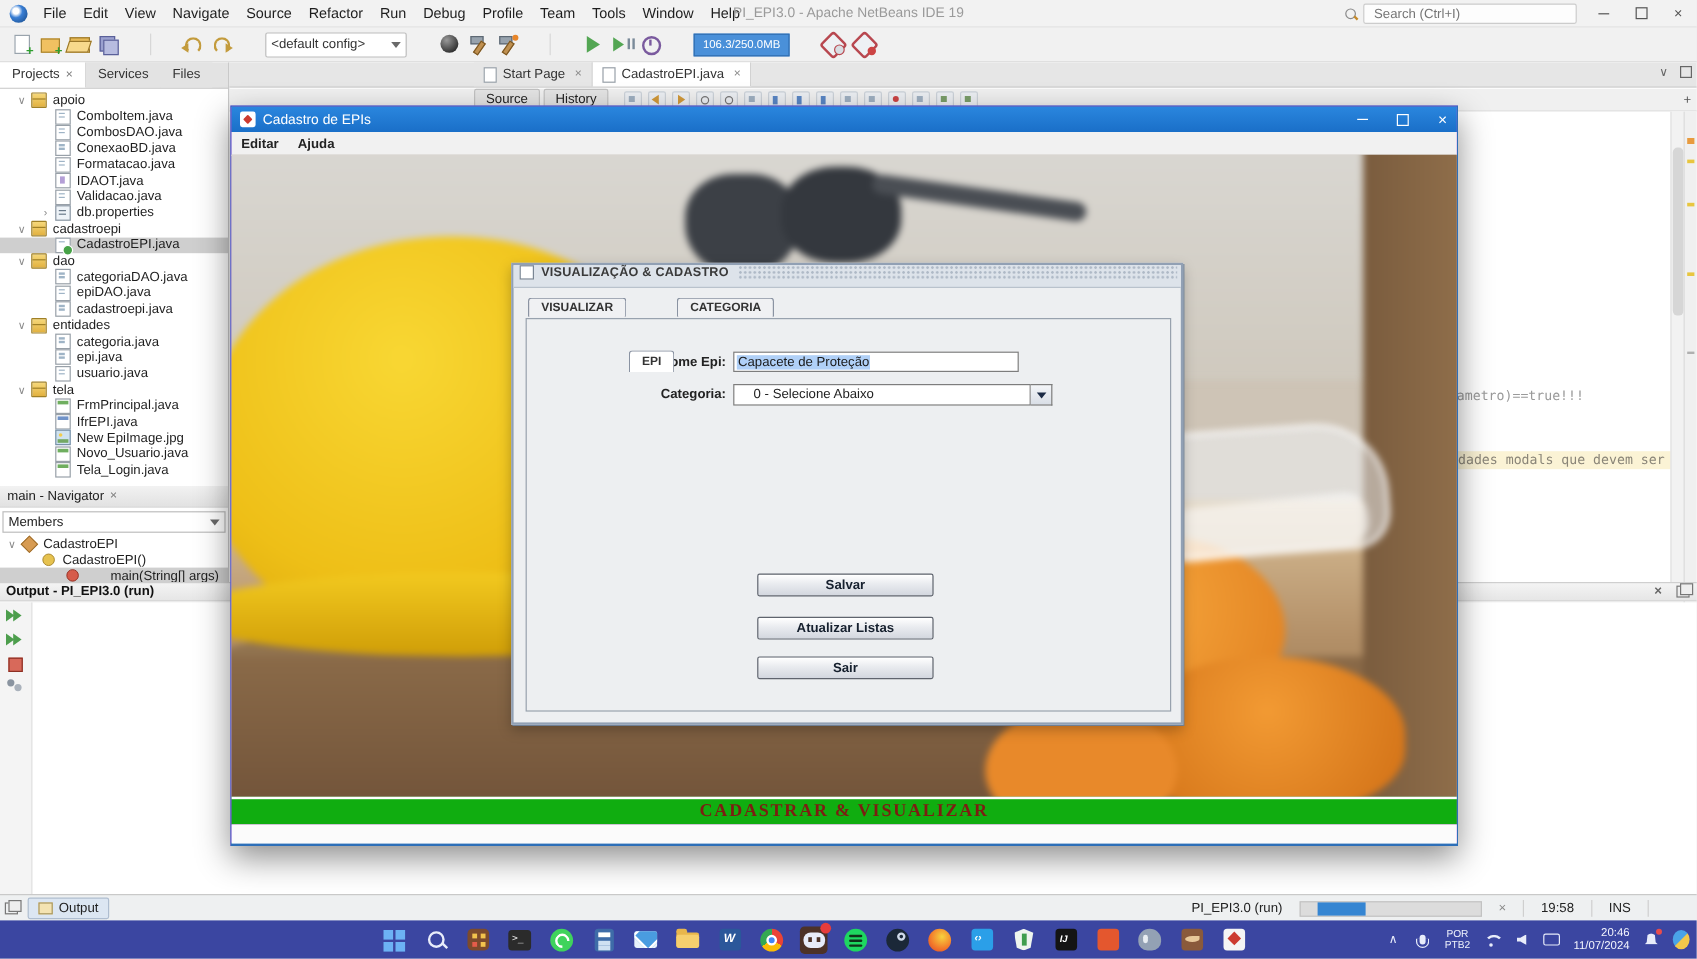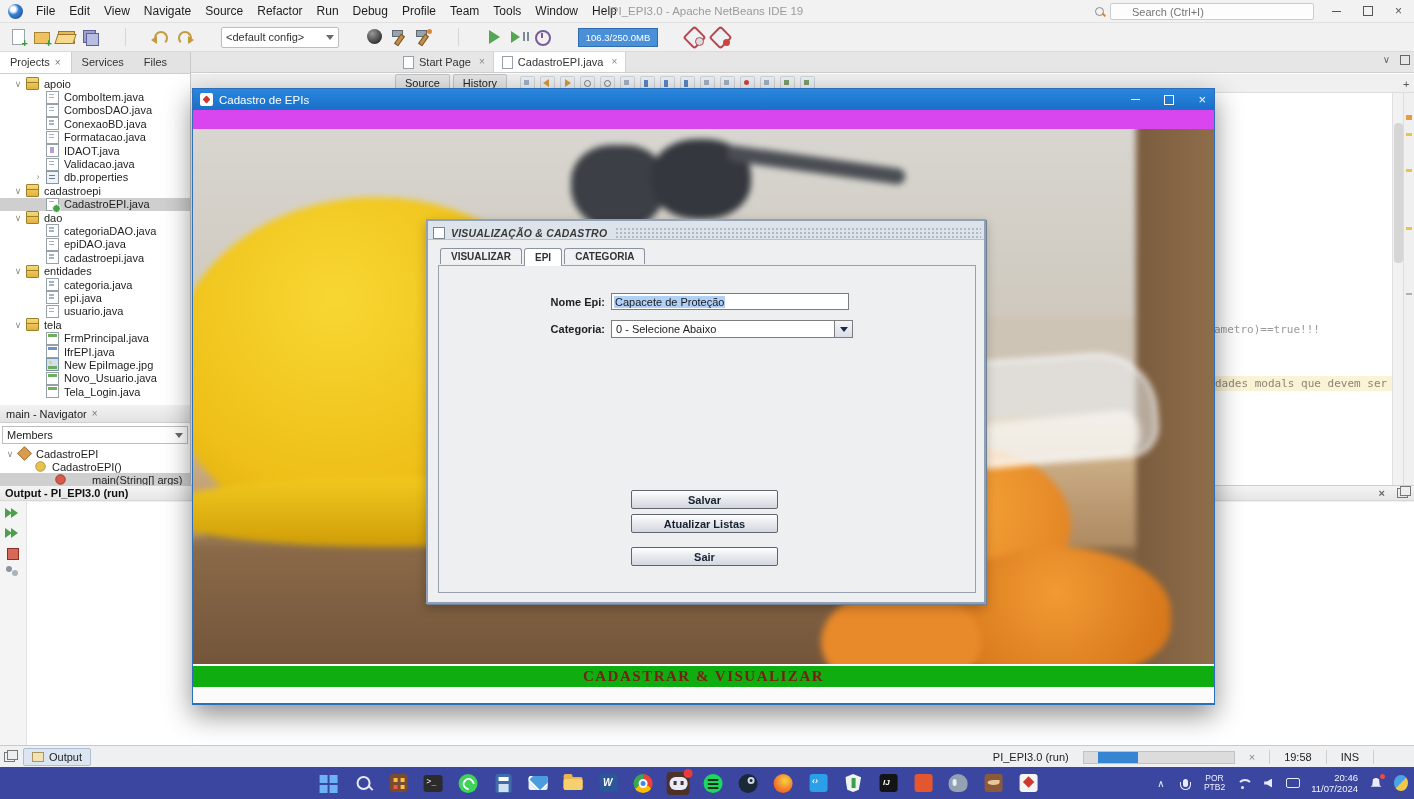--- a/index.html
+++ b/index.html
@@ -12,21 +12,21 @@
   #nb-logo{width:15px;height:15px;border-radius:50%;margin:0 6px 0 8px;
     background:radial-gradient(circle at 35% 35%,#ffffff 18%,#3a7fd5 40%,#1b4f8f 90%);}
   .mi{font-size:12px;color:#1e1e1e;padding:0 7px;line-height:22px;cursor:default;}
   #ide-title{position:absolute;left:50%;top:0;transform:translateX(-50%);line-height:22px;
     font-size:11.5px;color:#9a9a9a;white-space:nowrap;}
   #qs-wrap{position:absolute;right:100px;top:3px;display:flex;align-items:center;}
   .mag{position:relative;width:12px;height:12px;margin-right:4px;}
   .mag::before{content:"";position:absolute;left:1px;top:1px;width:7px;height:7px;border:1.6px solid #8a8a8a;border-radius:50%;}
   .mag::after{content:"";position:absolute;left:8px;top:8px;width:4px;height:1.8px;background:#c58a2a;transform:rotate(45deg);}
   #qs-input{width:160px;height:15px;font-size:11px;border:1px solid #cccccc;border-radius:2px;
-    background:#fdfdfd;padding:0 21px;color:#444;outline:none;font-family:"Liberation Sans",sans-serif;}
+    background:#fdfdfd;padding:0 8px;color:#444;outline:none;font-family:"Liberation Sans",sans-serif;}
   .winbtns{position:absolute;right:0;top:0;height:22px;display:flex;}
   .wb{width:31px;height:22px;display:flex;align-items:center;justify-content:center;color:#555;font-size:12px;}
   .wb .sq{width:8px;height:8px;border:1px solid #555;}
   .wb .mn{width:9px;height:1px;background:#555;}
 
   
   #toolbar{position:absolute;left:0;top:23px;width:1414px;height:29px;background:#f1f1f1;
     border-bottom:1px solid #dadada;display:flex;align-items:center;gap:20px;padding-left:8px;box-sizing:border-box;}
   .tico{width:20px;height:20px;position:relative;display:inline-block;}
   .tsep{width:1px;height:18px;background:#d7d7d7;margin:0 5px;}
@@ -186,36 +186,36 @@
   #ph-glass{left:755px;top:240px;width:215px;height:100px;background:rgba(242,246,250,.5);border:3px solid rgba(255,255,255,.85);border-radius:18px 60px 30px 30px;transform:rotate(-4deg);}
   #ph-glass2{left:790px;top:300px;width:170px;height:45px;background:rgba(255,255,255,.55);border-radius:20px;transform:rotate(-6deg);}
   #ph-glove1{left:690px;top:330px;width:200px;height:150px;background:radial-gradient(circle at 40% 40%,#f6a63c,#e07f1f);border-radius:45% 55% 50% 50%;}
   #ph-glove2{left:760px;top:430px;width:230px;height:130px;background:radial-gradient(circle at 50% 35%,#f29a33,#d06f15);border-radius:50% 50% 40% 40%;}
   #ph-glove3{left:640px;top:470px;width:160px;height:110px;background:#e8892a;border-radius:50%;}
   #ph-shadow{left:0px;top:400px;width:700px;height:60px;background:rgba(90,70,40,.35);border-radius:50%;}
 
   
   #iframe{position:absolute;left:233px;top:130px;width:560px;height:385px;background:#edeff1;
     border:2px solid #91a0b4;box-shadow:1px 1px 0 #6f7f94, 0 4px 10px rgba(0,0,0,.25);box-sizing:border-box;}
-  #if-title{height:18px;background:#dde3ea;display:flex;align-items:flex-end;border-bottom:1px solid #b9c2cc;font-style:italic;}
+  #if-title{height:18px;background:#dde3ea;display:flex;align-items:flex-start;border-bottom:1px solid #b9c2cc;}
   #if-box{width:10px;height:10px;background:#fff;border:1px solid #7a8694;margin:0 6px 0 5px;}
   #if-label{font-size:10.5px;font-weight:bold;color:#3a3a3a;letter-spacing:.2px;white-space:nowrap;padding-right:8px;}
   #if-dots{flex:1;height:12px;margin-right:3px;background-image:radial-gradient(#aeb9c6 1px,transparent 1.2px);background-size:4px 4px;}
   #if-tabs{position:absolute;left:12px;top:27px;display:flex;height:18px;}
   .mtab{font-size:10px;font-weight:bold;color:#333;background:#f0f1f3;border:1px solid #8a93a2;border-bottom:none;
     border-radius:3px 3px 0 0;padding:2px 10px 1px;margin-right:2px;height:12px;line-height:12px;}
-  .mtab.sel{background:#fff;height:14px;line-height:14px;position:relative;z-index:2;}
+  .mtab.sel{background:#fff;height:14px;line-height:14px;position:relative;z-index:2;margin-top:44px;}
   #if-pane{position:absolute;left:10px;top:44px;width:538px;height:328px;border:1px solid #98a2ae;background:#edeff1;box-sizing:border-box;}
   .frow{position:absolute;display:flex;align-items:center;}
   .flabel{font-size:11px;font-weight:bold;color:#222;width:108px;text-align:right;margin-right:6px;}
   #nome-field{width:232px;height:15px;background:#fff;border:1px solid #7d7d7d;font-size:11px;color:#1a1a1a;
     display:flex;align-items:center;padding:0 2px;}
   #nome-field .hl{background:#b0d0f7;padding:0 1px;}
   #cat-combo{width:214px;height:16px;background:#fff;border:1px solid #7d7d7d;font-size:11px;color:#222;
-    display:flex;align-items:center;padding:0 4px;}
+    display:flex;align-items:center;padding:0 16px;}
   #cat-btn{width:18px;height:18px;background:linear-gradient(#f4f6f9,#d9dee6);border:1px solid #7d7d7d;border-left:none;
     display:flex;align-items:center;justify-content:center;box-sizing:border-box;}
   #cat-btn .darr{border-top-color:#1b2a45;}
   .mbtn{position:absolute;left:192px;width:145px;height:17px;background:linear-gradient(#ffffff,#e9ebef 45%,#d3d7df);
     border:1px solid #5f646e;border-radius:2px;font-size:11px;font-weight:bold;color:#16202e;
     display:flex;align-items:center;justify-content:center;box-shadow:inset 0 1px 0 #fff;}
 
   
   #banner{position:absolute;left:0;top:575px;width:1021px;height:23px;background:#10ad10;
     border-top:2px solid #ffffff;display:flex;align-items:center;justify-content:center;box-sizing:border-box;}
@@ -609,20 +609,24 @@
   <div id="appwin">
     <div id="app-titlebar">
       <span id="app-ico"></span>
       <span id="app-title">Cadastro de EPIs</span>
       <span id="app-controls">
         <span class="mn"></span>
         <span class="sq"></span>
         <span class="x">×</span>
       </span>
     </div>
+    <div id="app-menubar">
+        <span class="ami" data-icon="Editar"><span class="t">Editar</span></span>
+        <span class="ami" data-icon="Ajuda"><span class="t">Ajuda</span></span>
+      </div>
 
     <div id="photo">
       <div class="blur">
         <div class="ph" id="ph-sky"></div>
         <div class="ph" id="ph-wood"></div>
         <div class="ph" id="ph-shadow"></div>
         <div class="ph" id="ph-wood2"></div>
         <div class="ph" id="ph-plank-r"></div>
         <div class="ph" id="ph-hat"></div>
         <div class="ph" id="ph-brim"></div>
@@ -658,21 +662,21 @@
         </div>
         <div class="frow" style="left:58px;top:54px;">
           <span class="flabel">Categoria:</span>
           <span id="cat-combo">
             <span class="t">0 - Selecione Abaixo</span>
           </span>
           <span id="cat-btn">
               <span class="darr"></span>
             </span>
         </div>
-        <div class="mbtn" style="top:224px;">
+        <div class="mbtn" style="top:212px;">
           <span class="t">Salvar</span>
         </div>
         <div class="mbtn" style="top:248px;">
           <span class="t">Atualizar Listas</span>
         </div>
         <div class="mbtn" style="top:281px;">
           <span class="t">Sair</span>
         </div>
       </div>
     </div>

